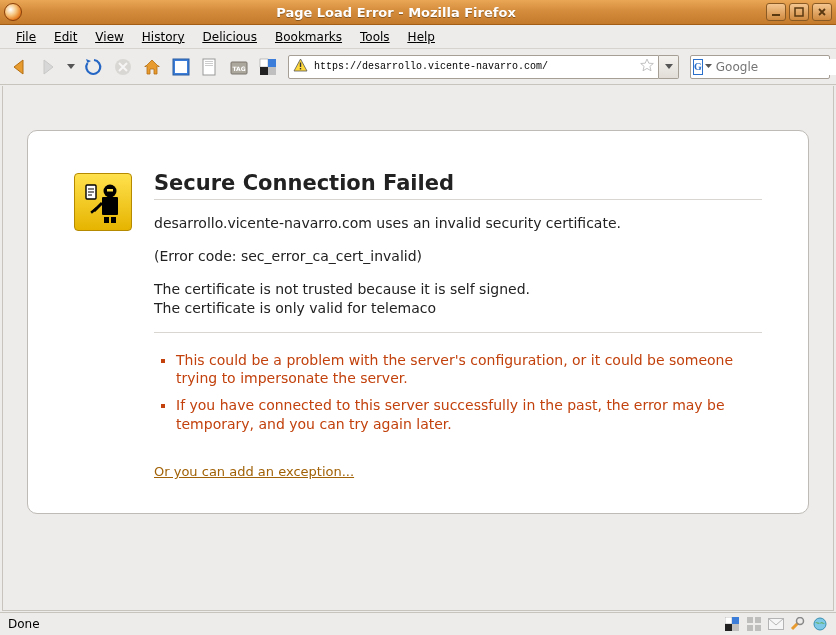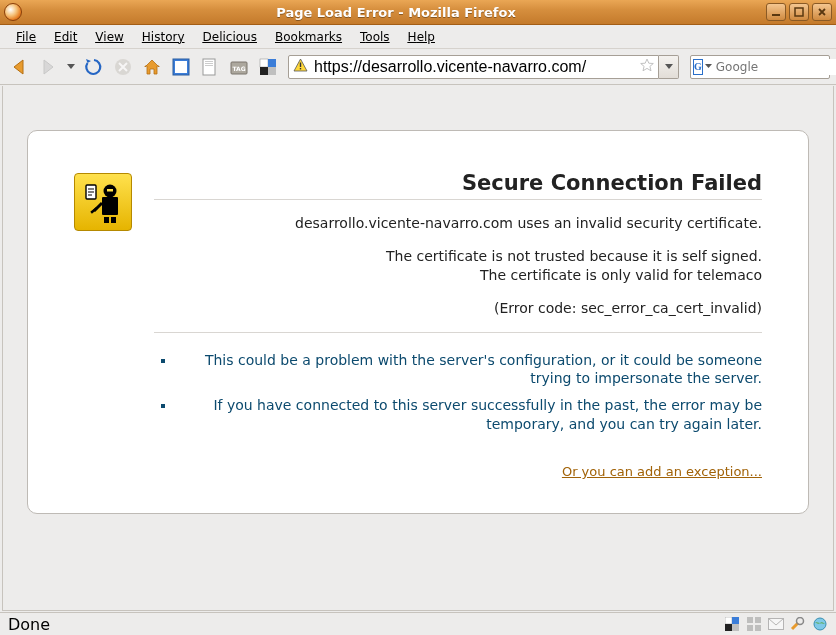--- a/index.html
+++ b/index.html
@@ -93,22 +93,22 @@
     border-radius: 2px 0 0 2px;
     display: flex;
     align-items: center;
     padding: 0 4px;
     gap: 4px;
   }
   .urlbar input {
     flex: 1;
     border: none;
     outline: none;
-    font-size: 16px;
-    font-family: Liberation Sans, sans-serif;
+    font-size: 10px;
+    font-family: Liberation Mono, monospace;
     background: transparent;
   }
   .url-dd {
     width: 20px; height: 24px;
     border: 1px solid #a69f96;
     border-left: none;
     background: linear-gradient(to bottom,#f4f2ef,#e2ddd7);
     display:flex;align-items:center;justify-content:center;
     border-radius: 0 2px 2px 0;
   }
@@ -145,21 +145,20 @@
     background: #fff;
     border: 1px solid #bebab5;
     border-radius: 10px;
     margin: 44px 24px 20px 24px;
     padding: 40px 46px 34px 46px;
   }
   .error-head {
     display: flex;
     align-items: flex-start;
     gap: 22px;
-    text-align: right;
   }
   .error-icon {
     width: 58px; height: 58px;
     background: linear-gradient(to bottom,#ffe14d,#e6b400);
     border: 1px solid #b58900;
     border-radius: 4px;
     display:flex;align-items:center;justify-content:center;
     flex-shrink: 0;
     margin-top: 2px;
   }
@@ -177,41 +176,41 @@
     font-size: 14px;
     color: #222;
     line-height: 1.35;
   }
   .error-msg p { margin: 14px 0; }
   .hr2 { border-top: 1px solid #d9d6d2; margin: 14px 0 18px 0; }
   .error-list {
     list-style: square;
     padding-left: 22px;
     font-size: 14px;
-    color: #0c4a6e;
+    color: #c2410c;
     line-height: 1.35;
   }
   .error-list li { margin-bottom: 8px; }
   .exc-link {
     display: inline-block;
     margin-top: 16px;
     color: #a16207;
     text-decoration: underline;
     font-size: 13px;
   }
   .statusbar {
     position: absolute;
     left: 0; right: 0; bottom: 0;
     height: 23px;
     background: #edeceb;
     border-top: 1px solid #c7c3bd;
     display: flex;
     align-items: center;
     padding: 0 8px;
-    font-size: 16px;
+    font-size: 12px;
   }
   .statusbar-text { flex: 1; }
   .status-icons { display: flex; gap: 6px; align-items: center; }
   .status-icons .sicon {
     width: 16px; height: 16px;
     display:flex;align-items:center;justify-content:center;
   }
   .gicon-box {
     width:16px;height:16px;border:1px solid #2a6fc9;background:#fff;
     display:flex;align-items:center;justify-content:center;
@@ -365,25 +364,25 @@
           <path d="M22 24 L14 32" stroke="#000" stroke-width="3"></path>
           <rect x="10" y="30" width="8" height="2.5" fill="#000" transform="rotate(-40 14 31)"></rect>
           <rect x="24" y="38" width="5" height="6" fill="#000"></rect>
           <rect x="31" y="38" width="5" height="6" fill="#000"></rect>
         </svg>
       </div>
       <div class="error-body">
         <h1 class="error-title">Secure Connection Failed</h1>
         <div class="error-msg">
           <p>desarrollo.vicente-navarro.com uses an invalid security certificate.</p>
+          <p>(Error code: sec_error_ca_cert_invalid)</p>
           <p style="margin-bottom:0">
             <span>The certificate is not trusted because it is self signed.</span><br>
             <span>The certificate is only valid for telemaco</span>
           </p>
-          <p>(Error code: sec_error_ca_cert_invalid)</p>
         </div>
         <div class="hr2"></div>
         <ul class="error-list">
           <li>This could be a problem with the server's configuration, or it could be someone trying to impersonate the server.</li>
           <li>If you have connected to this server successfully in the past, the error may be temporary, and you can try again later.</li>
         </ul>
         <a href="#" class="exc-link">Or you can add an exception...</a>
       </div>
     </div>
   </div>

